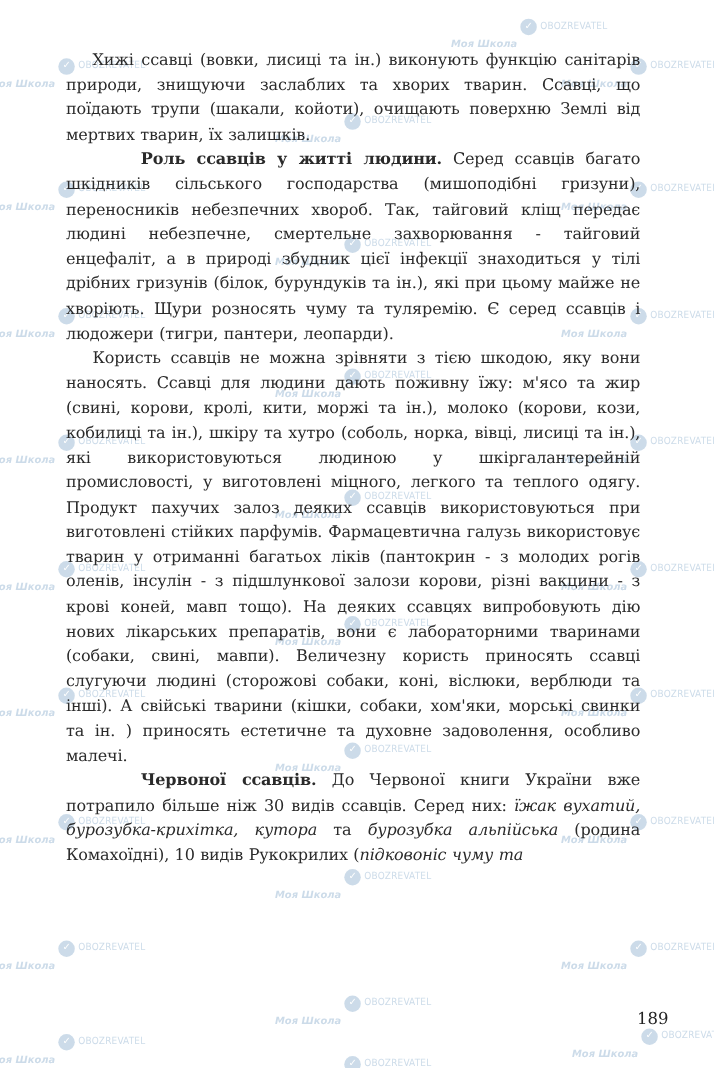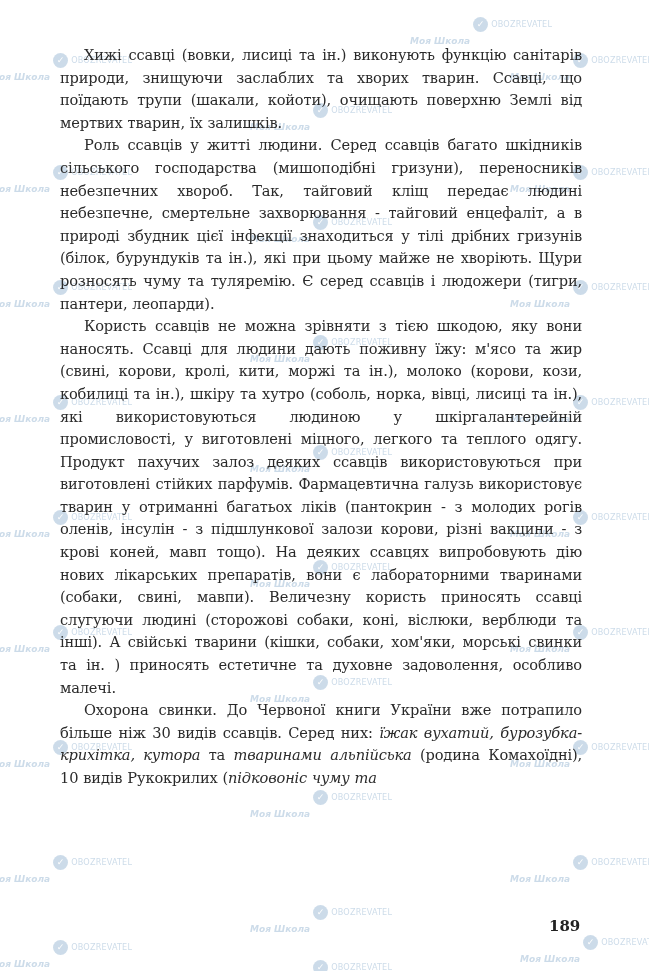--- a/index.html
+++ b/index.html
@@ -18,27 +18,27 @@
     }
     .para {
       margin: 0;
       font-size: 14.6px;
       line-height: 22.6px;
       text-align: justify;
       text-indent: 24px;
       letter-spacing: -0.15px;
       word-spacing: 0.5px;
     }
-    .para b { font-weight: normal; }
+    .para b { font-weight: bold; margin-left: 44px; }
     .para i { font-style: italic; }
     .page-number {
       position: absolute;
-      left: 549px; top: 917px;
+      left: 579px; top: 917px;
       font-size: 15px;
-      font-weight: bold;
+      font-weight: normal;
       color: #222;
       font-family: "DejaVu Serif", serif;
     }
     .wm {
       position: absolute;
       display: flex; align-items: center; gap: 3px;
       color: #bcd0e2;
       opacity: 0.75;
       pointer-events: none;
       white-space: nowrap;
@@ -204,16 +204,16 @@
       <span class="ms">Моя Школа</span>
       <span class="circ">✓</span>
       <span class="ob">OBOZREVATEL</span>
     </div>
   </div>
 
 <div class="page">
   <p class="para"><span>Хижі ссавці (вовки, лисиці та ін.) виконують функцію санітарів природи, знищуючи заслаблих та хворих тварин. Ссавці, що поїдають трупи (шакали, койоти), очищають поверхню Землі від мертвих тварин, їх залишків.</span></p>
   <p class="para"><b>Роль ссавців у житті людини.</b><span> Серед ссавців багато шкідників сільського господарства (мишоподібні гризуни), переносників небезпечних хвороб. Так, тайговий кліщ передає людині небезпечне, смертельне захворювання - тайговий енцефаліт, а в природі збудник цієї інфекції знаходиться у тілі дрібних гризунів (білок, бурундуків та ін.), які при цьому майже не хворіють. Щури розносять чуму та туляремію. Є серед ссавців і людожери (тигри, пантери, леопарди).</span></p>
   <p class="para"><span>Користь ссавців не можна зрівняти з тією шкодою, яку вони наносять. Ссавці для людини дають поживну їжу: м'ясо та жир (свині, корови, кролі, кити, моржі та ін.), молоко (корови, кози, кобилиці та ін.), шкіру та хутро (соболь, норка, вівці, лисиці та ін.), які використовуються людиною у шкіргалантерейній промисловості, у виготовлені міцного, легкого та теплого одягу. Продукт пахучих залоз деяких ссавців використовуються  при виготовлені стійких парфумів. Фармацевтична галузь використовує тварин у отриманні багатьох ліків (пантокрин - з молодих рогів оленів, інсулін - з підшлункової залози корови, різні вакцини - з крові коней,  мавп тощо). На деяких ссавцях випробовують дію нових лікарських препаратів, вони є лабораторними тваринами (собаки, свині, мавпи). Величезну користь приносять ссавці слугуючи  людині (сторожові собаки, коні, віслюки, верблюди та інші). А свійські тварини (кішки, собаки, хом'яки, морські свинки та ін. ) приносять естетичне та духовне задоволення, особливо малечі.</span></p>
-  <p class="para"><b>Охорона свинки.</b><span> До Червоної книги України вже потрапило більше ніж 30 видів ссавців. Серед них: </span><i>їжак вухатий, бурозубка-крихітка, кутора</i><span> та </span><i>тваринами альпійська</i><span> (родина Комахоїдні), 10 видів Рукокрилих (</span><i>підковоніс чуму та</i></p>
+  <p class="para"><b>Червоної ссавців.</b><span> До Червоної книги України вже потрапило більше ніж 30 видів ссавців. Серед них: </span><i>їжак вухатий, бурозубка-крихітка, кутора</i><span> та </span><i>бурозубка альпійська</i><span> (родина Комахоїдні), 10 видів Рукокрилих (</span><i>підковоніс чуму та</i></p>
 </div>
 
 <div class="page-number">189</div>
 
 </body></html>

